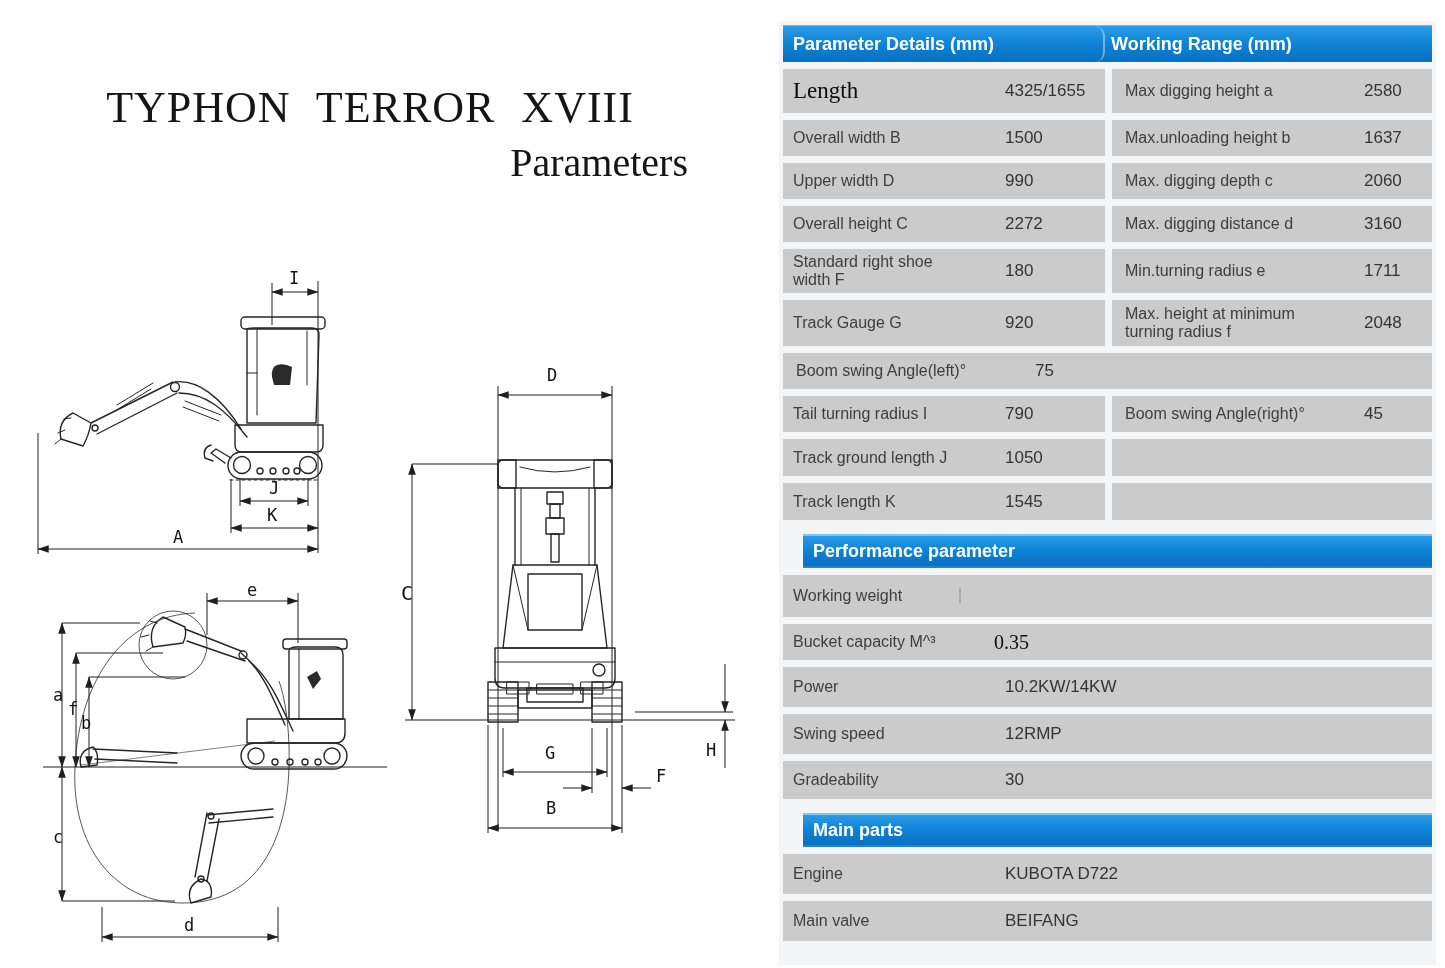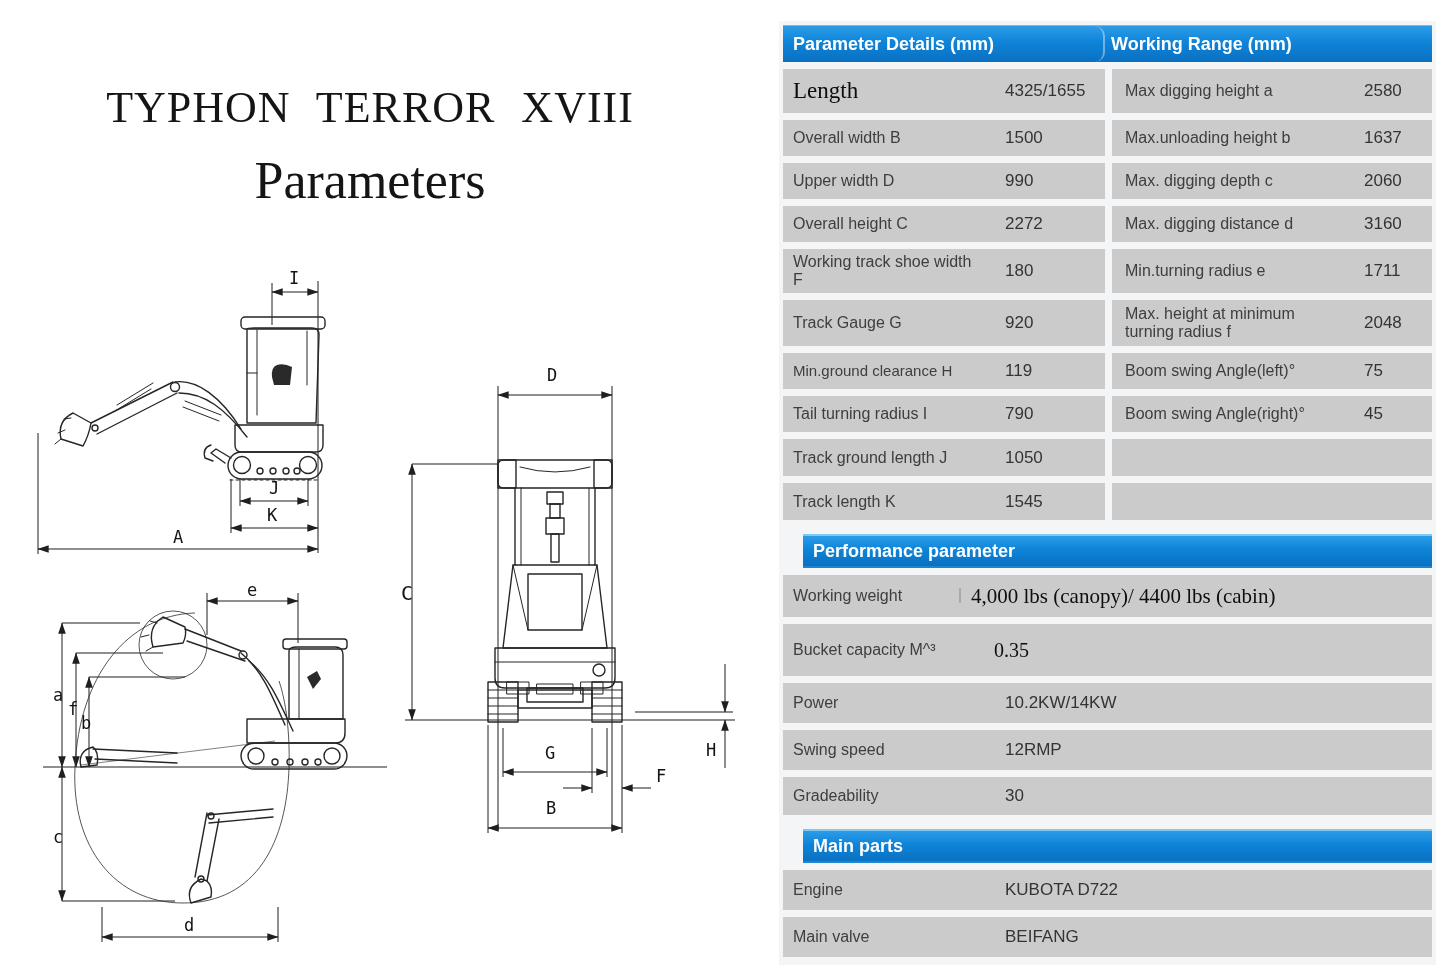--- a/index.html
+++ b/index.html
@@ -2,21 +2,21 @@
 <html><head>
 <meta charset="utf-8">
 <style>
   html,body{margin:0;padding:0;background:#ffffff;}
   .page{position:relative;width:1445px;height:968px;background:#ffffff;overflow:hidden;
         font-family:"Liberation Sans",sans-serif;}
   
   .title{position:absolute;left:52px;top:82px;width:636px;text-align:center;
          font-family:"Liberation Serif",serif;color:#151515;}
   .t1{font-size:44px;word-spacing:14px;letter-spacing:1px;white-space:nowrap;}
-  .t2{font-size:52px;margin-top:18px;}
+  .t2{font-size:40px;margin-top:6px;text-align:right;}
   
   .right-panel{position:absolute;left:779px;top:21px;width:657px;height:944px;background:#f3f5f7;}
   .spec-table{position:absolute;left:783px;top:25px;width:649px;display:flex;flex-direction:column;gap:7px;}
   .thead{display:flex;height:37px;align-items:center;color:#fff;font-size:18px;font-weight:700;
          background:linear-gradient(180deg,#2d9ce8 0%,#0e84d8 45%,#0a70c2 100%);
          border-top:1px solid #66bdf1;box-sizing:border-box;}
   .hc1{width:322px;padding-left:10px;box-sizing:border-box;height:100%;display:flex;align-items:center;
        border-right:2px solid rgba(255,255,255,.4);border-radius:10px;}
   .hc2{flex:1;padding-left:6px;}
   .srow{display:flex;gap:7px;}
@@ -285,43 +285,39 @@
           <span class="lbl">Overall height C</span>
           <span class="val">2272</span>
         </div>
       <div class="cell r">
           <span class="lbl">Max. digging distance d</span>
           <span class="val">3160</span>
         </div>
     </div>
     <div class="srow" style="height:44px">
       <div class="cell l">
-          <span class="lbl">Working track shoe width F</span>
+          <span class="lbl">Standard right shoe width F</span>
           <span class="val">180</span>
         </div>
       <div class="cell r">
           <span class="lbl">Min.turning radius e</span>
           <span class="val">1711</span>
         </div>
     </div>
     <div class="srow" style="height:46px">
       <div class="cell l">
           <span class="lbl">Track Gauge G</span>
           <span class="val">920</span>
         </div>
       <div class="cell r">
           <span class="lbl">Max. height at minimum turning radius f</span>
           <span class="val">2048</span>
         </div>
     </div>
     <div class="srow" style="height:36px">
-      <div class="cell l">
-          <span class="lbl small-label">Min.ground clearance H</span>
-          <span class="val">119</span>
-        </div>
       <div class="cell r">
           <span class="lbl">Boom swing Angle(left)°</span>
           <span class="val">75</span>
         </div>
     </div>
     <div class="srow" style="height:36px">
       <div class="cell l">
           <span class="lbl">Tail turning radius I</span>
           <span class="val">790</span>
         </div>
@@ -350,24 +346,23 @@
           <span class="val"></span>
         </div>
     </div>
 
     <div class="sec-head">Performance parameter</div>
 
     <div class="frow" style="height:42px">
       <div class="cell">
           <span class="lbl">Working weight</span>
           <span class="tick"></span>
-          <span class="val val-serif">4,000 lbs (canopy)/ 4400 lbs (cabin)</span>
-        </div>
-    </div>
-    <div class="frow" style="height:52px">
+        </div>
+    </div>
+    <div class="frow" style="height:36px">
       <div class="cell">
           <span class="lbl">Bucket capacity M^³</span>
           <span class="val val-serif2">0.35</span>
         </div>
     </div>
     <div class="frow" style="height:40px">
       <div class="cell">
           <span class="lbl">Power</span>
           <span class="val">10.2KW/14KW</span>
         </div>

